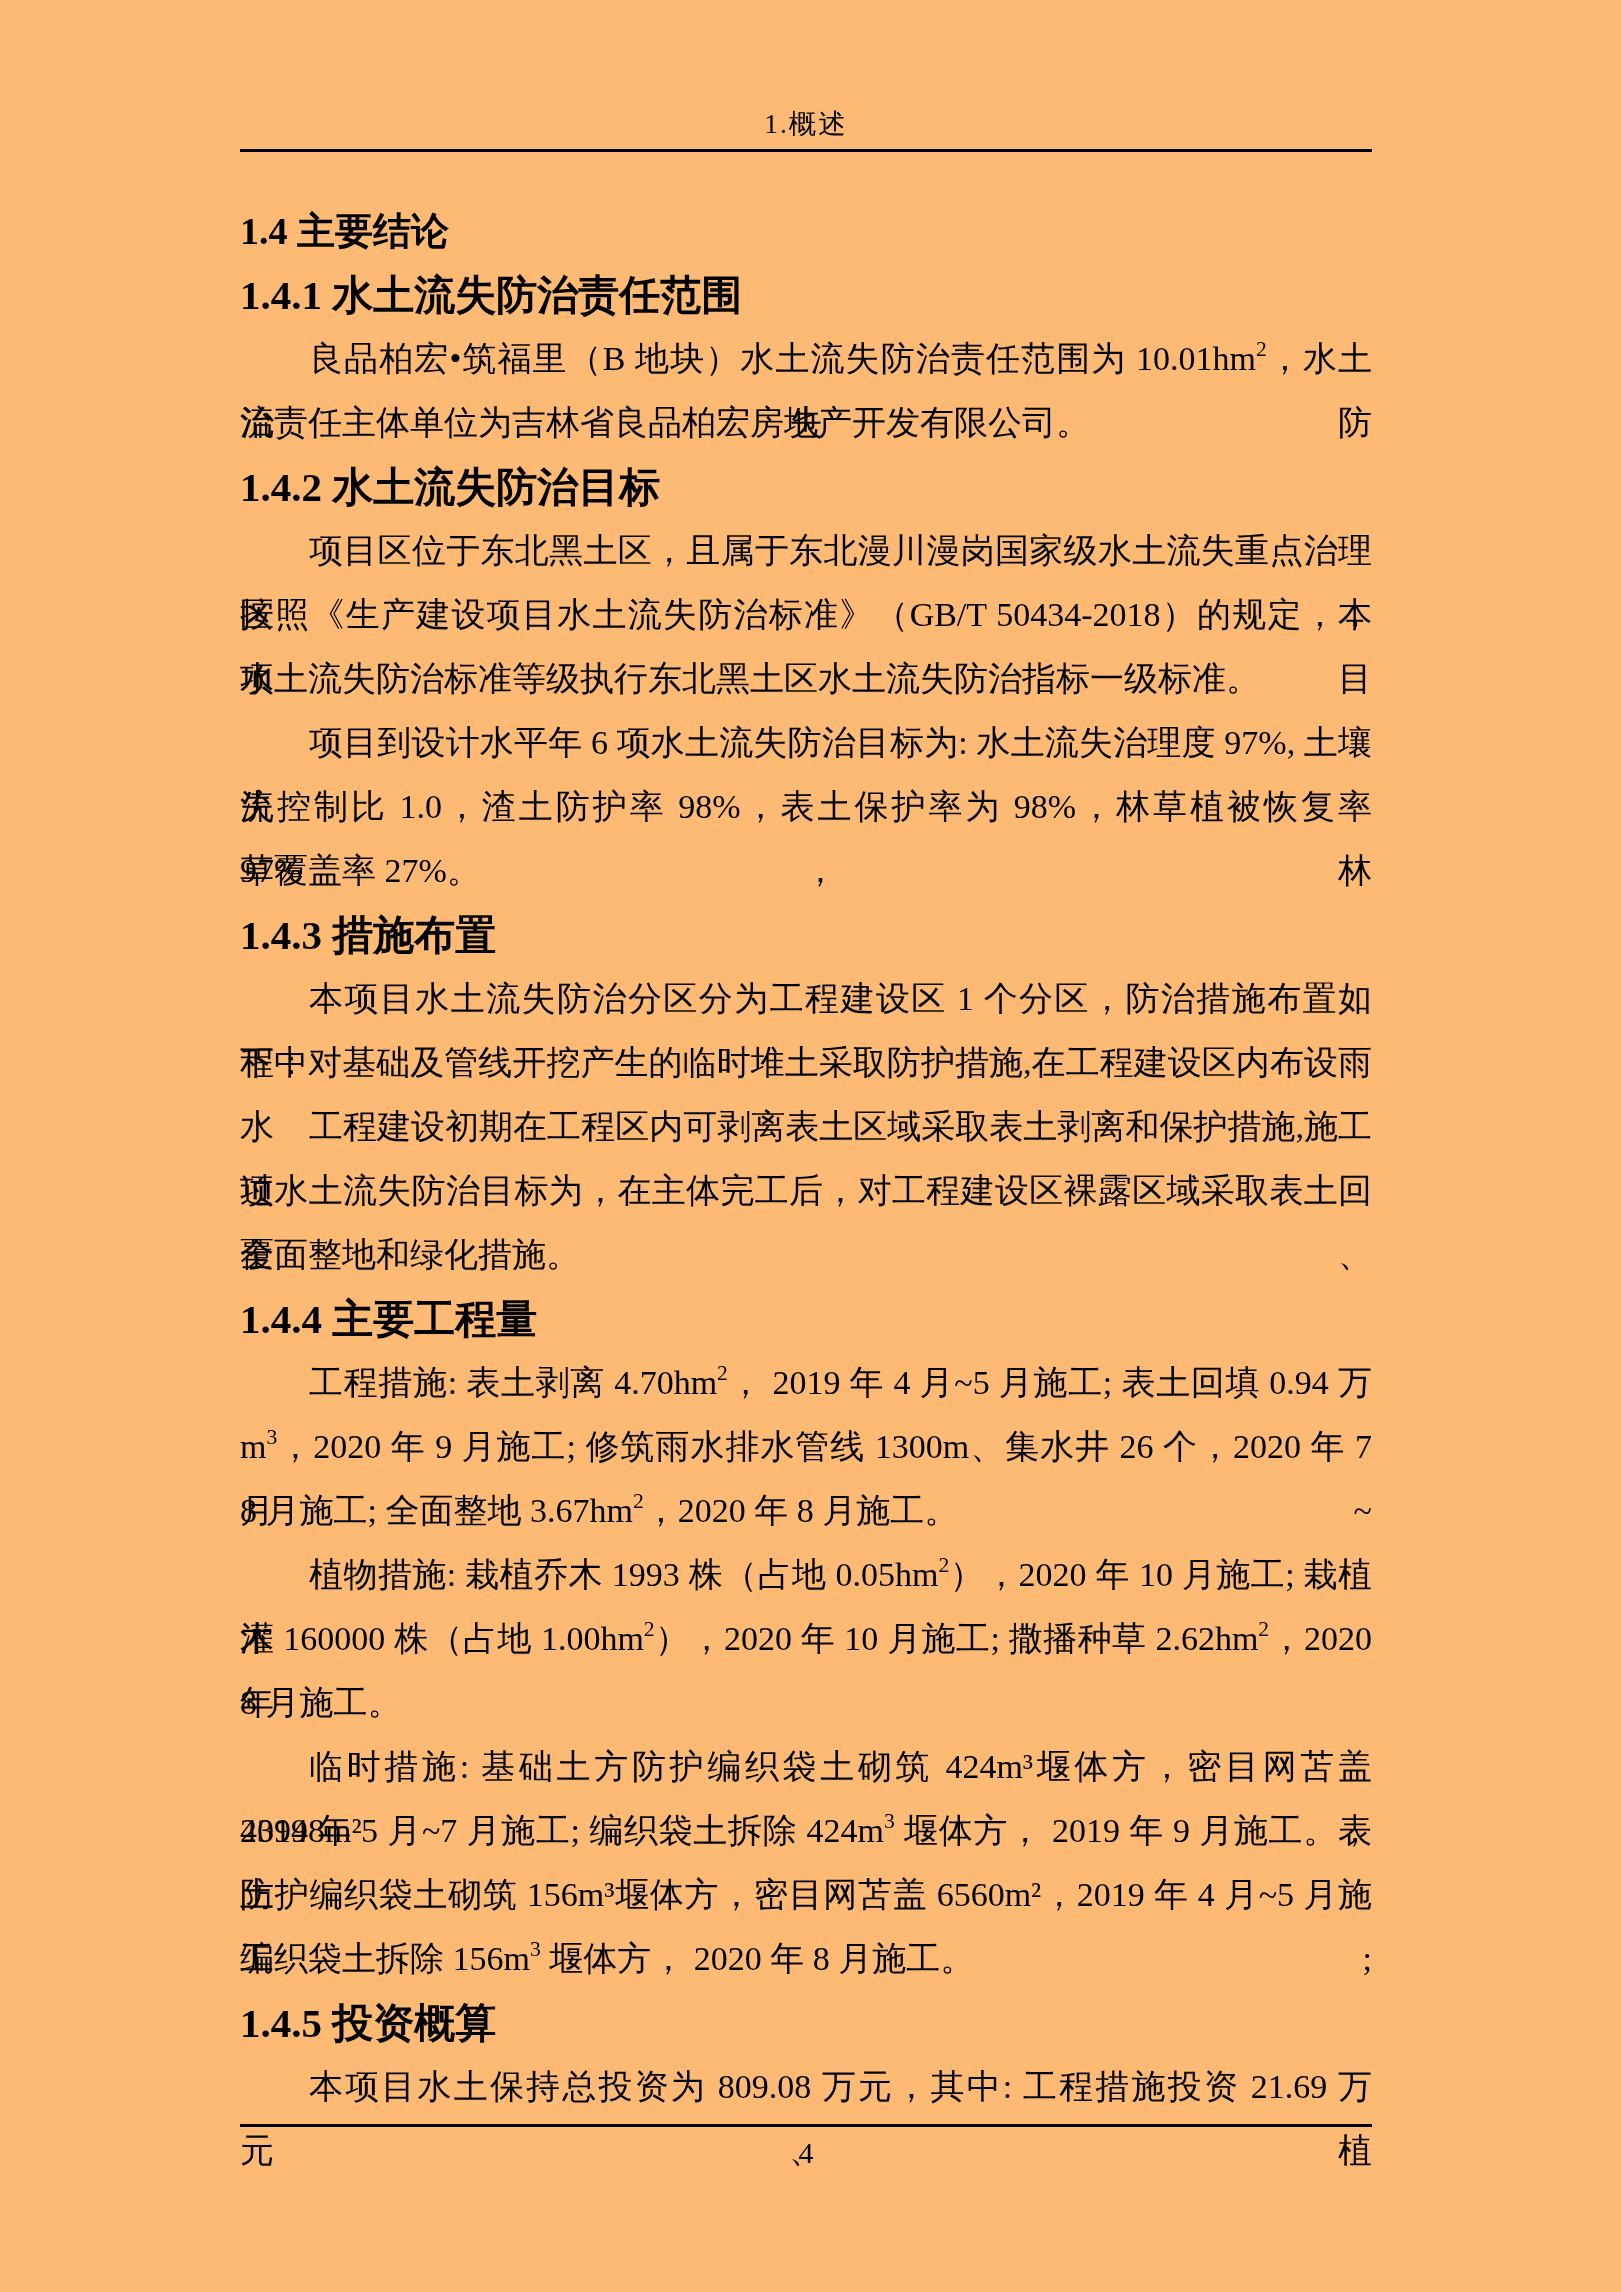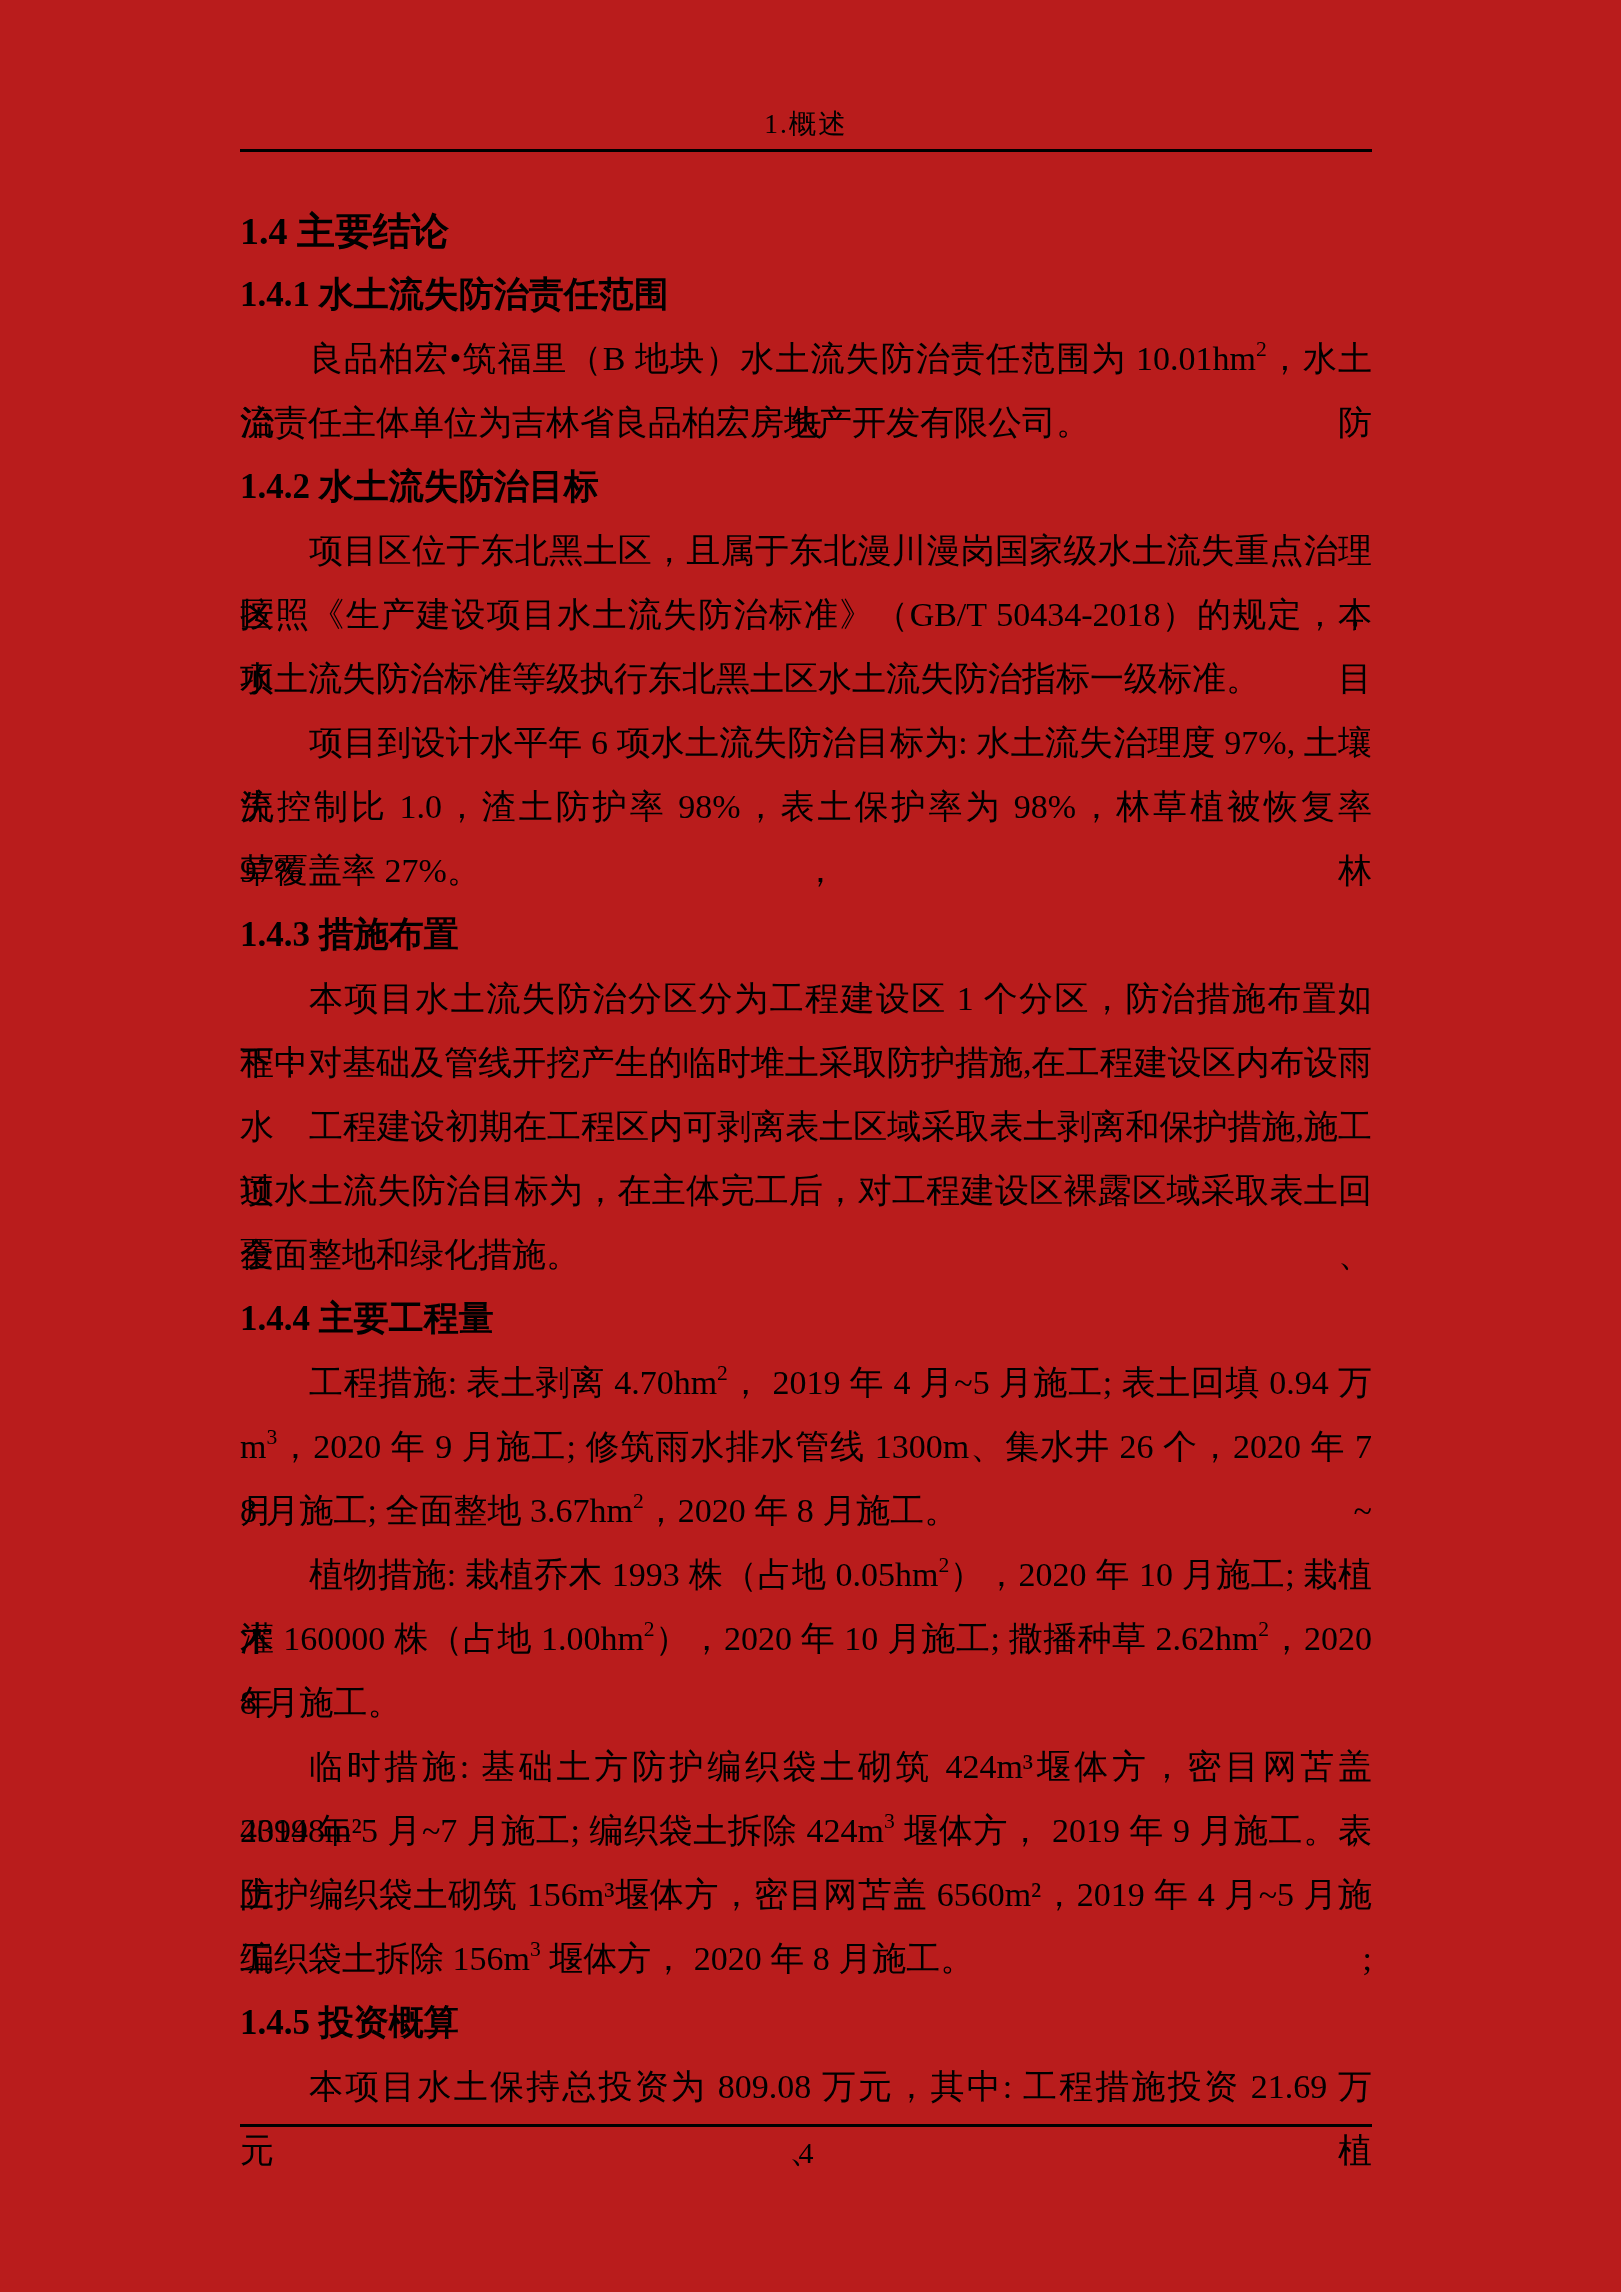--- a/index.html
+++ b/index.html
@@ -4,21 +4,21 @@
 <style>
   html, body {
     margin: 0;
     padding: 0;
     background: #ffffff;
   }
   .page {
     position: relative;
     width: 1621px;
     height: 2293px;
-    background: #b91c1c;
+    background: #fdba74;
     color: #000000;
     font-family: "Liberation Serif", "DejaVu Serif", serif;
     overflow: hidden;
     text-decoration: underline;
   }
   .doc-header {
     position: absolute;
     top: 106px;
     left: 240px;
     width: 1132px;
@@ -58,21 +58,21 @@
     text-indent: 69px;
   }
   .block.h2 {
     font-weight: bold;
     font-size: 38px;
     text-align: right;
     text-align-last: left;
   }
   .block.h3 {
     font-weight: bold;
-    font-size: 35px;
+    font-size: 41px;
     text-align: right;
     text-align-last: left;
   }
   .block sup {
     font-size: 21.6px;
     line-height: 0;
     vertical-align: 13.7px;
   }
   .footer-rule {
     position: absolute;

